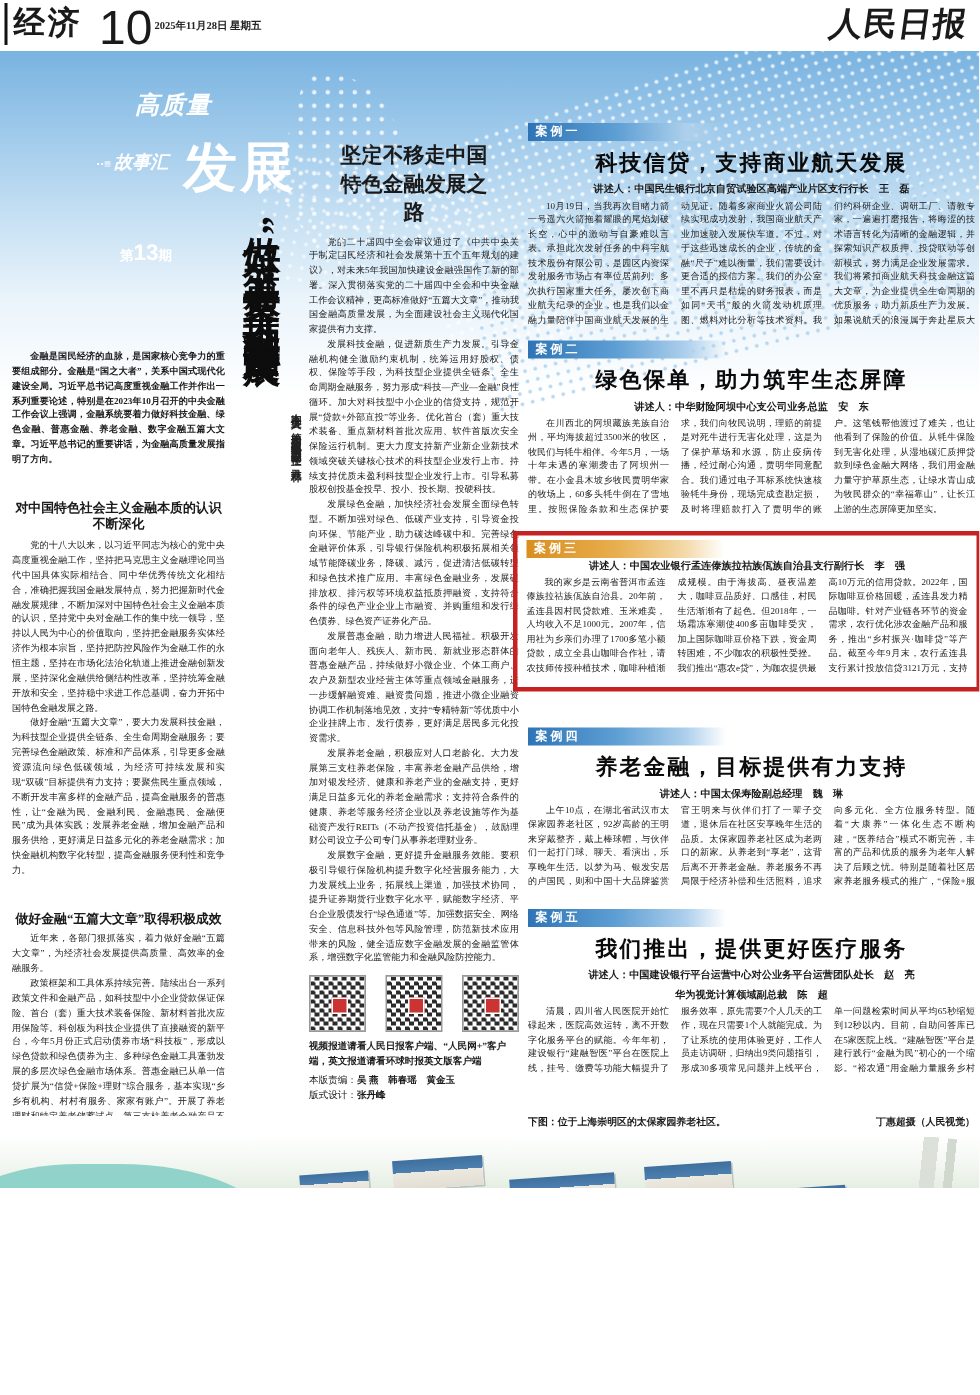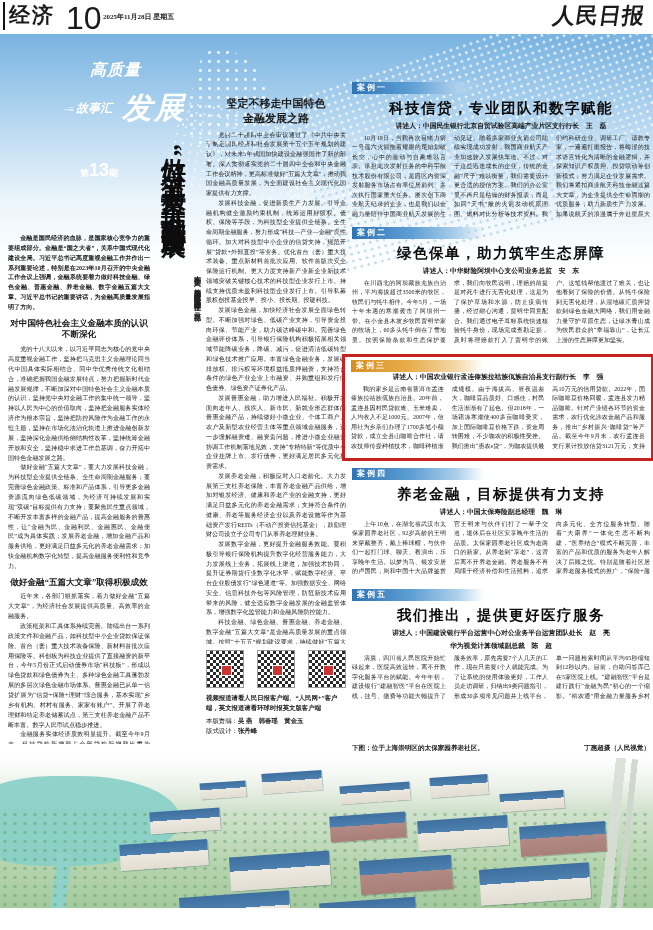--- a/index.html
+++ b/index.html
@@ -1,18 +1,18 @@
 <!DOCTYPE html>
 <html><head>
 <meta charset="utf-8">
 <style>
   * { box-sizing: border-box; margin: 0; padding: 0; }
   html,body { width: 653px; background:#fff; }
   body { font-family: "Liberation Serif", serif; color:#1a1a1a; }
-  .page { position:relative; width:653px; height:908px; overflow:hidden; background:#fff; }
+  .page { position:relative; width:653px; height:792px; overflow:hidden; background:#fff; }
 
   
   .hdr { position:absolute; left:0; top:0; width:653px; height:34px; background:#fff; z-index:5; }
   .hdr-rule { position:absolute; left:3px; top:2px; width:2px; height:28px; background:#111; }
   .hdr-sec { position:absolute; left:9px; top:1px; font-size:21px; font-weight:900; letter-spacing:2px; }
   .hdr-page { position:absolute; left:66px; top:0; font-size:32px; font-family:"Liberation Sans",sans-serif; }
   .hdr-date { position:absolute; left:103px; top:12px; font-size:7px; font-weight:bold; color:#222; }
   .masthead { position:absolute; right:8px; top:1px; font-size:22px; font-weight:900; transform:skewX(-8deg); letter-spacing:1px; }
 
   
@@ -24,48 +24,48 @@
     background-image:radial-gradient(circle,#a9cfec 1px, transparent 1.5px); background-size:7px 7px; opacity:.8; }
   .sky-dots-c { position:absolute; left:170px; top:110px; width:150px; height:90px; transform:rotate(10deg);
     background-image:radial-gradient(circle,#ffffff 1px, transparent 1.5px); background-size:8px 8px; opacity:.6; }
 
   
   .badge { position:absolute; left:64px; top:52px; width:150px; height:140px; color:#fff;
     font-family:"Liberation Sans",sans-serif; z-index:4; }
   .badge .l1 { position:absolute; left:26px; top:8px; font-size:16px; font-weight:900; font-style:italic; letter-spacing:1px; }
   .badge .pre { position:absolute; left:0px; top:48px; font-size:12px; font-weight:bold; font-style:italic; }
   .badge .pre:before { content:"··≡ "; font-size:8px; }
-  .badge .l2 { position:absolute; left:58px; top:36px; font-size:30px; font-weight:900; font-style:italic; letter-spacing:2px; }
+  .badge .l2 { position:absolute; left:58px; top:36px; font-size:36px; font-weight:900; letter-spacing:2px; }
   .badge .issue { position:absolute; left:16px; top:108px; font-size:9px; font-weight:bold; }
-  .badge .issue b { font-size:18px; }
+  .badge .issue b { font-size:15px; }
   .badge-dots { position:absolute; left:96px; top:-4px; width:110px; height:130px; border-radius:50%;
     background-image:radial-gradient(circle,#ffffff 1.2px, transparent 1.8px); background-size:9px 9px; opacity:.8;
     clip-path:polygon(40% 0,100% 0,100% 100%,55% 100%, 20% 60%); }
 
   
   .para { text-indent:2em; text-align:justify; }
-  .subhead { font-weight:900; text-align:center; margin:5px 0 4px; line-height:1.35; }
+  .subhead { font-weight:900; text-align:center; margin:20px 0 4px; line-height:1.35; }
 
   
   .left-col { position:absolute; left:8px; top:234px; width:142px; height:510px; overflow:hidden;
     font-size:6.1px; line-height:1.62; z-index:3; }
   .left-col .intro { font-weight:bold; }
   .left-col .subhead { font-size:8.6px; }
 
   
   .vtitle { position:absolute; left:150px; top:138px; height:600px; width:40px; overflow:hidden;
     writing-mode:vertical-rl; font-size:25px; font-weight:900; letter-spacing:3px; color:#0d0d0d; z-index:3;
     font-family:"Liberation Serif",serif; }
   .vspeaker { position:absolute; left:189px; top:270px; height:320px; width:13px; overflow:hidden;
     writing-mode:vertical-rl; font-size:7px; font-weight:bold; letter-spacing:1px; color:#222; z-index:3; }
 
   
   .mid-col { position:absolute; left:206px; top:94px; width:140px; height:550px; overflow:hidden;
     font-size:6.1px; line-height:1.6; z-index:3; }
-  .mid-col .subhead { font-size:11px; margin:2px 16px 5px; }
+  .mid-col .subhead { font-size:14px; margin:2px 16px 5px; }
 
   
   .qr-block { position:absolute; left:206px; top:650px; width:140px; height:96px; z-index:3; }
   .qr-row { display:flex; justify-content:space-between; }
   .qr { width:38px; height:38px; border:1px solid #999; position:relative;
     background:repeating-conic-gradient(#2b2b2b 0% 25%, #fff 0% 50%); background-size:6px 6px; }
   .qr:after { content:""; position:absolute; left:14px; top:14px; width:9px; height:9px; background:#c33; border:1px solid #fff; }
   .qr-caption { margin-top:5px; font-size:6.4px; font-weight:900; text-align:left; line-height:1.5; }
   .credits { margin-top:4px; font-size:6.4px; line-height:1.6; }
   .credits b { font-weight:900; }
@@ -76,21 +76,21 @@
   .case-label { width:132px; height:12px; line-height:12px; padding-left:5px; color:#fff;
     font-size:8px; font-weight:bold; font-family:"Liberation Sans",sans-serif; letter-spacing:2px;
     background:linear-gradient(90deg,#2e74b5 0%, #5e9fd4 45%, #aed0ec 80%, rgba(174,208,236,0) 100%); }
   .case-label.orange { background:linear-gradient(90deg,#d98e1f 0%, #e8ae4e 45%, #f4d9a8 80%, rgba(244,217,168,0) 100%); }
   .case-title { font-size:14.5px; font-weight:900; text-align:center; letter-spacing:1.5px; margin:5px 0 3px; color:#0b0b0b; }
   .case-speaker { font-size:6.8px; font-weight:bold; text-align:center; margin-bottom:3px; }
   .case-body { column-count:3; column-gap:8px; column-fill:auto; overflow:hidden;
     font-size:6px; line-height:1.58; text-align:justify; }
   .case-body .para { display:block; }
   .h1 { height:86px; } .h2 { height:68px; } .h3 { height:68px; } .h4 { height:62px; } .h5 { height:56px; }
-  .case3wrap { border:3px solid #c62222; padding:3px 6px 5px; margin:0 -4px 7px -10px; background:rgba(255,255,255,.55); }
+  .case3wrap { border:3px solid #c62222; padding:3px 6px 5px; margin:0 -4px 24px -10px; background:rgba(255,255,255,.55); }
   .case3wrap .case { margin-bottom:0; }
 
   
   .photo-cap { position:absolute; left:352px; top:744px; width:298px; display:flex; justify-content:space-between;
     font-size:6.6px; z-index:3; }
   .photo-cap .c1 { font-weight:bold; }
   .photo-cap .c2 b { font-weight:900; }
   .photo { position:absolute; left:0; top:758px; width:653px; height:172px; overflow:hidden;
     background:
       linear-gradient(180deg, rgba(255,255,255,.95) 0%, rgba(255,255,255,0) 30%),
@@ -169,21 +169,21 @@
     <div class="credits">
       <div><span>本版责编：</span><b>吴  燕　韩春瑶　黄金玉</b></div>
       <div><span>版式设计：</span><b>张丹峰</b></div>
     </div>
   </div>
 
   <div class="cases">
 
     <div class="case">
       <div class="case-label">案例一</div>
-      <div class="case-title">科技信贷，专业团队和数字赋能</div>
+      <div class="case-title">科技信贷，支持商业航天发展</div>
       <div class="case-speaker">讲述人：中国民生银行北京自贸试验区高端产业片区支行行长　王　磊</div>
       <div class="case-body h1">
         <span class="para">10月19日，当我再次目睹力箭一号遥六火箭拖着耀眼的尾焰划破长空，心中的激动与自豪难以言表。承担此次发射任务的中科宇航技术股份有限公司，是园区内资深发射服务市场占有率位居前列、多次执行国家重大任务、屡次创下商业航天纪录的企业，也是我们以金融力量陪伴中国商业航天发展的生动见证。随着多家商业火箭公司陆续实现成功发射，我国商业航天产业加速驶入发展快车道。不过，对于这些迅速成长的企业，传统的金融“尺子”难以衡量，我们需要设计更合适的授信方案。我们的办公室里不再只是枯燥的财务报表，而是如同“天书”般的火箭发动机原理图、燃料对比分析等技术资料。我们约科研企业、调研工厂、请教专家，一遍遍打磨报告，将晦涩的技术语言转化为清晰的金融逻辑，并探索知识产权质押、投贷联动等创新模式，努力满足企业发展需求。我们将紧扣商业航天科技金融这篇大文章，为企业提供全生命周期的优质服务，助力新质生产力发展。如果说航天的浪漫属于奔赴星辰大海，那么金融的浪漫，则在于为那些“追梦者”的梦想，铺就一条通往星辰的金融“轨道”。</span>
 
       </div>
     </div>
 
     <div class="case">
       <div class="case-label">案例二</div>
       <div class="case-title">绿色保单，助力筑牢生态屏障</div>

